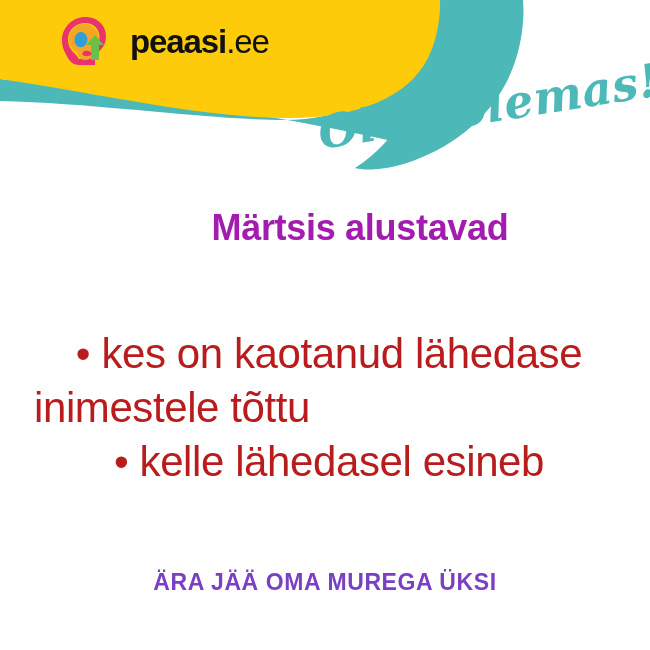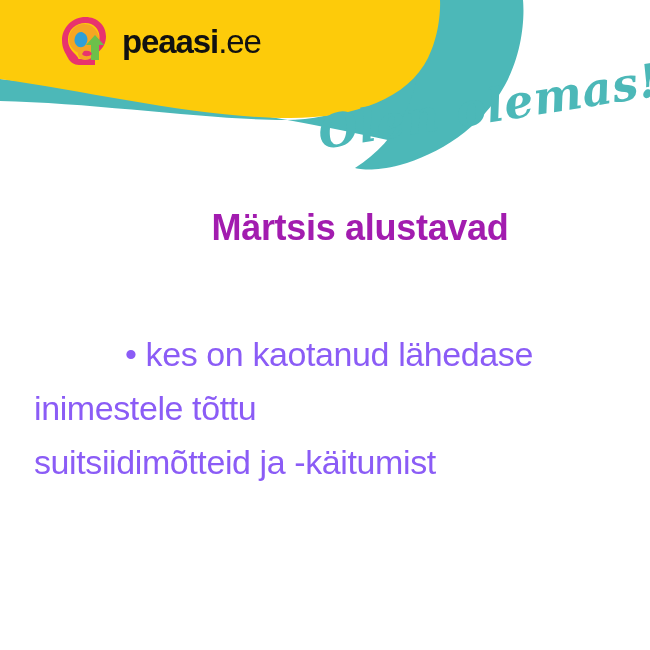--- a/index.html
+++ b/index.html
@@ -34,21 +34,21 @@
   }
 
   
   .logo-block {
     position: absolute;
     left: 58px;
     top: 14px;
     height: 56px;
     display: flex;
     align-items: center;
-    gap: 10px;
+    gap: 18px;
     z-index: 5;
   }
   .logo-mark {
     width: 54px;
     height: 54px;
     flex: 0 0 54px;
     position: relative;
   }
   .logo-word {
     font-family: "Liberation Sans", sans-serif;
@@ -108,22 +108,22 @@
   .headline .hl-line {
     display: block;
   }
 
   
   .bullets {
     position: absolute;
     left: 34px;
     top: 327px;
     width: 590px;
-    color: #8b5cf6;
-    font-size: 34px;
+    color: #b91c1c;
+    font-size: 42px;
     line-height: 54px;
     letter-spacing: -0.4px;
   }
   .bullet-item {
     display: block;
     margin: 0;
     padding: 0;
   }
   .bullet-item .b-first {
     display: block;
@@ -201,18 +201,19 @@
   <div class="headline">
     <span class="hl-line">Märtsis alustavad</span>
   </div>
 
   <div class="bullets">
     <div class="bullet-item">
       <span class="b-first">• kes on kaotanud lähedase</span>
       <span class="b-rest">inimestele tõttu</span>
     </div>
     <div class="bullet-item">
-      <span class="b-rest">suitsiidimõtteid ja -käitumist</span>
+      <span class="b-first">• kelle lähedasel esineb</span>
     </div>
   </div>
 
+  <div class="footer-line">ÄRA JÄÄ OMA MUREGA ÜKSI</div>
 
 </div>
 
 </body></html>

